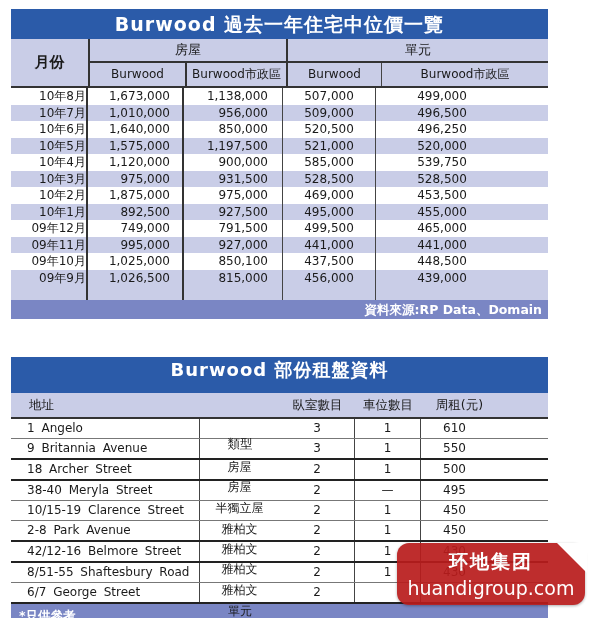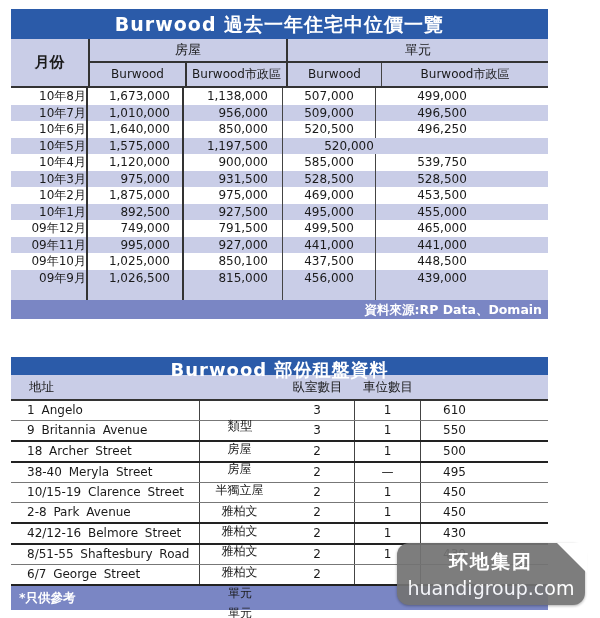--- a/index.html
+++ b/index.html
@@ -22,36 +22,36 @@
   .r1 .m { width:77px; text-align:right; border-right:2px solid #333; }
   .r1 .a { width:96px; text-align:right; padding-right:12px; border-right:2px solid #333; }
   .r1 .b { width:99px; text-align:right; padding-right:14px; border-right:1px solid #444; }
   .r1 .c1 { width:93px; text-align:center; border-right:1px solid #444; }
   .r1 .d { width:172px; text-align:center; padding-right:40px; }
   .pad1 { height:14px; background:#c9cde7; display:flex; }
   .pad1 > div { box-sizing:border-box; height:14px; }
   .src { background:#7a86c4; color:#ffffff; height:19px; line-height:19px; text-align:right; padding-right:6px; font-size:12.5px; font-weight:bold; }
   
   #t2 { top:357px; }
-  #t2 .title-bar { height:18px; line-height:26px; font-size:18px; }
+  #t2 .title-bar { height:36px; line-height:26px; font-size:18px; }
   #t2 .hdr { display:flex; height:24px; line-height:24px; font-size:12.5px; border-bottom:2px solid #333; }
   #t2 .hdr > div, .r2 > div { box-sizing:border-box; }
   .w-addr { width:189px; } .w-type { width:80px;margin-top:39px; } .w-bed { width:75px; } .w-car { width:66px; } .w-rent { width:127px; padding-right:60px; }
   .hdr .w-addr { padding-left:18px; }
   .r2 { display:flex; height:19px; line-height:19px; font-size:12px; border-bottom:1px solid #777; }
   .r2.thick { border-bottom:2px solid #222; }
   .r2 .w-addr { padding-left:16px; border-right:1px solid #444; white-space:nowrap; word-spacing:3px; }
   .r2 .w-type { text-align:center; border-right:1px solid #444; }
   .r2 .w-bed { text-align:center; border-right:1px solid #444; }
   .r2 .w-car { text-align:center; border-right:1px solid #444; }
   .r2 .w-rent { text-align:center; }
   .hdr .w-type, .hdr .w-bed, .hdr .w-car, .hdr .w-rent { text-align:center; }
   .foot { background:#7a86c4; color:#ffffff; height:24px; line-height:24px; font-size:12.5px; font-weight:bold; padding-left:8px; }
   
-  .wm { position:absolute; left:397px; top:543px; width:188px; height:62px; border-radius:12px; background:#737373; color:#ffffff; text-align:center; box-shadow:0 1px 3px rgba(0,0,0,0.35); opacity:0.92; }
+  .wm { position:absolute; left:397px; top:543px; width:188px; height:62px; border-radius:12px; background:#b91c1c; color:#ffffff; text-align:center; box-shadow:0 1px 3px rgba(0,0,0,0.35); opacity:0.92; }
   .wm .cn { font-size:19px; font-weight:bold; margin-top:6px; letter-spacing:2px; }
   .wm .en { font-size:19px; margin-top:2px; }
   .wm-curl { position:absolute; right:-2px; top:0; width:0; height:0; border-left:30px solid transparent; border-top:30px solid #ffffff; }
 </style>
 </head>
 <body>
 
 <div class="tbl" id="t1">
   <div class="title-bar">Burwood  過去一年住宅中位價一覽</div>
   <div class="hdr">
@@ -82,20 +82,21 @@
         <div class="m">10年6月</div>
         <div class="a">1,640,000</div>
         <div class="b">850,000</div>
         <div class="c1">520,500</div>
         <div class="d">496,250</div>
       </div>
     <div class="r1">
         <div class="m">10年5月</div>
         <div class="a">1,575,000</div>
         <div class="b">1,197,500</div>
+        <div class="c1">521,000</div>
         <div class="d">520,000</div>
       </div>
     <div class="r1">
         <div class="m">10年4月</div>
         <div class="a">1,120,000</div>
         <div class="b">900,000</div>
         <div class="c1">585,000</div>
         <div class="d">539,750</div>
       </div>
     <div class="r1">
@@ -157,20 +158,21 @@
   <div class="src">資料來源:RP  Data、Domain</div>
 </div>
 
 <div class="tbl" id="t2">
   <div class="title-bar">Burwood  部份租盤資料</div>
   <div class="hdr">
     <div class="w-addr">地址</div>
     <div class="w-type">類型</div>
     <div class="w-bed">臥室數目</div>
     <div class="w-car">車位數目</div>
+    <div class="w-rent" style="padding-right:50px;">周租(元)</div>
   </div>
   <div class="r2">
       <div class="w-addr">1  Angelo</div>
       <div class="w-type">房屋</div>
       <div class="w-bed">3</div>
       <div class="w-car">1</div>
       <div class="w-rent">610</div>
     </div>
   <div class="r2 thick">
       <div class="w-addr">9  Britannia  Avenue</div>

